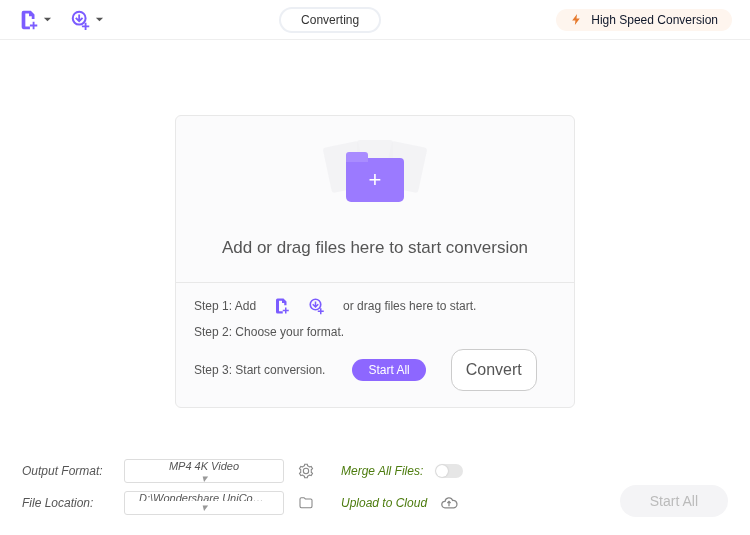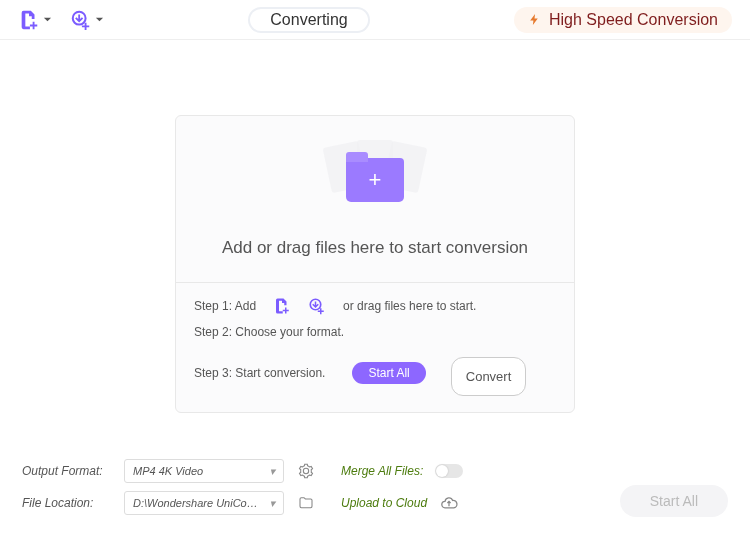--- a/index.html
+++ b/index.html
@@ -2,48 +2,48 @@
 <html><head>
 <meta charset="utf-8">
 <style>
 * { margin: 0; padding: 0; box-sizing: border-box; }
 body { font-family: -apple-system, BlinkMacSystemFont, "Segoe UI", Arial, sans-serif; background: #fff; width: 750px; height: 535px; overflow: hidden; color: #333; }
 
 .topbar { display: flex; align-items: center; height: 40px; padding: 0 18px; border-bottom: 1px solid #eee; }
 .topbar-left { display: flex; align-items: center; gap: 18px; }
 .icon-btn { display: flex; align-items: center; gap: 3px; cursor: pointer; }
 .tabs { margin: 0 auto; display: flex; background: #eceff4; border-radius: 14px; padding: 2px; height: 26px; }
-.tab { padding: 2px 20px; border-radius: 12px; font-size: 16px; cursor: pointer; display: flex; align-items: center; }
+.tab { padding: 2px 20px; border-radius: 12px; font-size: 12px; cursor: pointer; display: flex; align-items: center; }
 .tab.active { background: #fff; font-weight: 500; }
 .tab.inactive { color: #888; }
-.high-speed { display: flex; align-items: center; gap: 8px; background: #fef5ee; border-radius: 14px; padding: 4px 14px; font-size: 16px; color: #7f1d1d; cursor: pointer; }
+.high-speed { display: flex; align-items: center; gap: 8px; background: #fef5ee; border-radius: 14px; padding: 4px 14px; font-size: 12px; color: #0f172a; cursor: pointer; }
 
 .main { display: flex; justify-content: center; padding-top: 75px; }
 .dropzone { width: 400px; border: 1px solid #e8e8e8; border-radius: 6px; background: #fbfbfc; }
 .drop-upper { display: flex; flex-direction: column; align-items: center; padding: 24px 0 24px; }
 .drop-illustration { position: relative; width: 120px; height: 80px; display: flex; align-items: center; justify-content: center; }
 .ghost-file { position: absolute; width: 36px; height: 46px; background: #f0f0f2; border-radius: 3px; opacity: 0.7; }
 .gf1 { left: 12px; top: 4px; transform: rotate(-12deg); }
 .gf2 { right: 12px; top: 4px; transform: rotate(12deg); }
 .gf3 { left: 42px; top: 0; }
 .folder { position: relative; width: 58px; height: 44px; background: #9b7aff; border-radius: 4px 4px 5px 5px; z-index: 2; }
 .folder::before { content: ""; position: absolute; top: -6px; left: 0; width: 22px; height: 10px; background: #a98cff; border-radius: 3px 3px 0 0; }
 .plus { position: absolute; top: 50%; left: 50%; transform: translate(-50%, -50%); color: #fff; font-size: 22px; font-weight: 300; line-height: 1; }
 .drop-text { margin-top: 18px; font-size: 17px; color: #555; }
 
 .steps { border-top: 1px solid #e8e8e8; padding: 14px 18px 16px; }
 .step-row { display: flex; align-items: center; font-size: 12px; color: #555; margin-bottom: 10px; gap: 17px; }
 .step-row:last-child { margin-bottom: 0; }
 .btn-primary { background: #8d67ff; color: #fff; border: none; border-radius: 12px; padding: 4px 16px; font-size: 12px; cursor: pointer; margin-left: 10px; }
-.btn-outline { background: #fff; color: #555; border: 1px solid #ccc; border-radius: 12px; padding: 11px 14px; font-size: 13px; cursor: pointer; margin-left: 8px; margin-top: 8px; }
+.btn-outline { background: #fff; color: #555; border: 1px solid #ccc; border-radius: 12px; padding: 11px 14px; font-size: 16px; cursor: pointer; margin-left: 8px; }
 
 .bottombar { position: absolute; bottom: 0; left: 0; right: 0; padding: 12px 22px 12px; background: #fff; }
 .bottom-row { display: flex; align-items: center; font-size: 12px; margin-bottom: 8px; gap: 12px; font-style: italic; }
 .bottom-label { width: 90px; color: #555; }
-.select-box { width: 160px; height: 24px; border: 1px solid #ddd; border-radius: 3px; padding: 0 8px; display: flex; align-items: center; justify-content: space-between; font-size: 11px; color: #555; cursor: pointer; background: #fff; }
+.select-box { width: 160px; height: 24px; border: 1px solid #ddd; border-radius: 3px; padding: 0 8px; display: flex; align-items: center; justify-content: space-between; font-size: 11px; color: #555; cursor: pointer; background: #fff; flex-direction: column; }
 .select-box span:last-child { color: #999; }
 .icon-slot { width: 20px; display: flex; justify-content: center; }
 .merge-label { margin-left: 13px; color: #4d7c0f; }
 .toggle { width: 28px; height: 14px; background: #e6e6e6; border-radius: 7px; position: relative; cursor: pointer; }
 .toggle::after { content: ""; position: absolute; width: 12px; height: 12px; background: #fff; border-radius: 50%; top: 1px; left: 1px; box-shadow: 0 0 2px rgba(0,0,0,0.2); }
 .big-start { position: absolute; right: 22px; bottom: 18px; background: #f4f4f6; color: #bbb; border: none; border-radius: 18px; padding: 8px 30px; font-size: 14px; cursor: pointer; }
 
 svg { display: block; }
 </style>
 </head>

